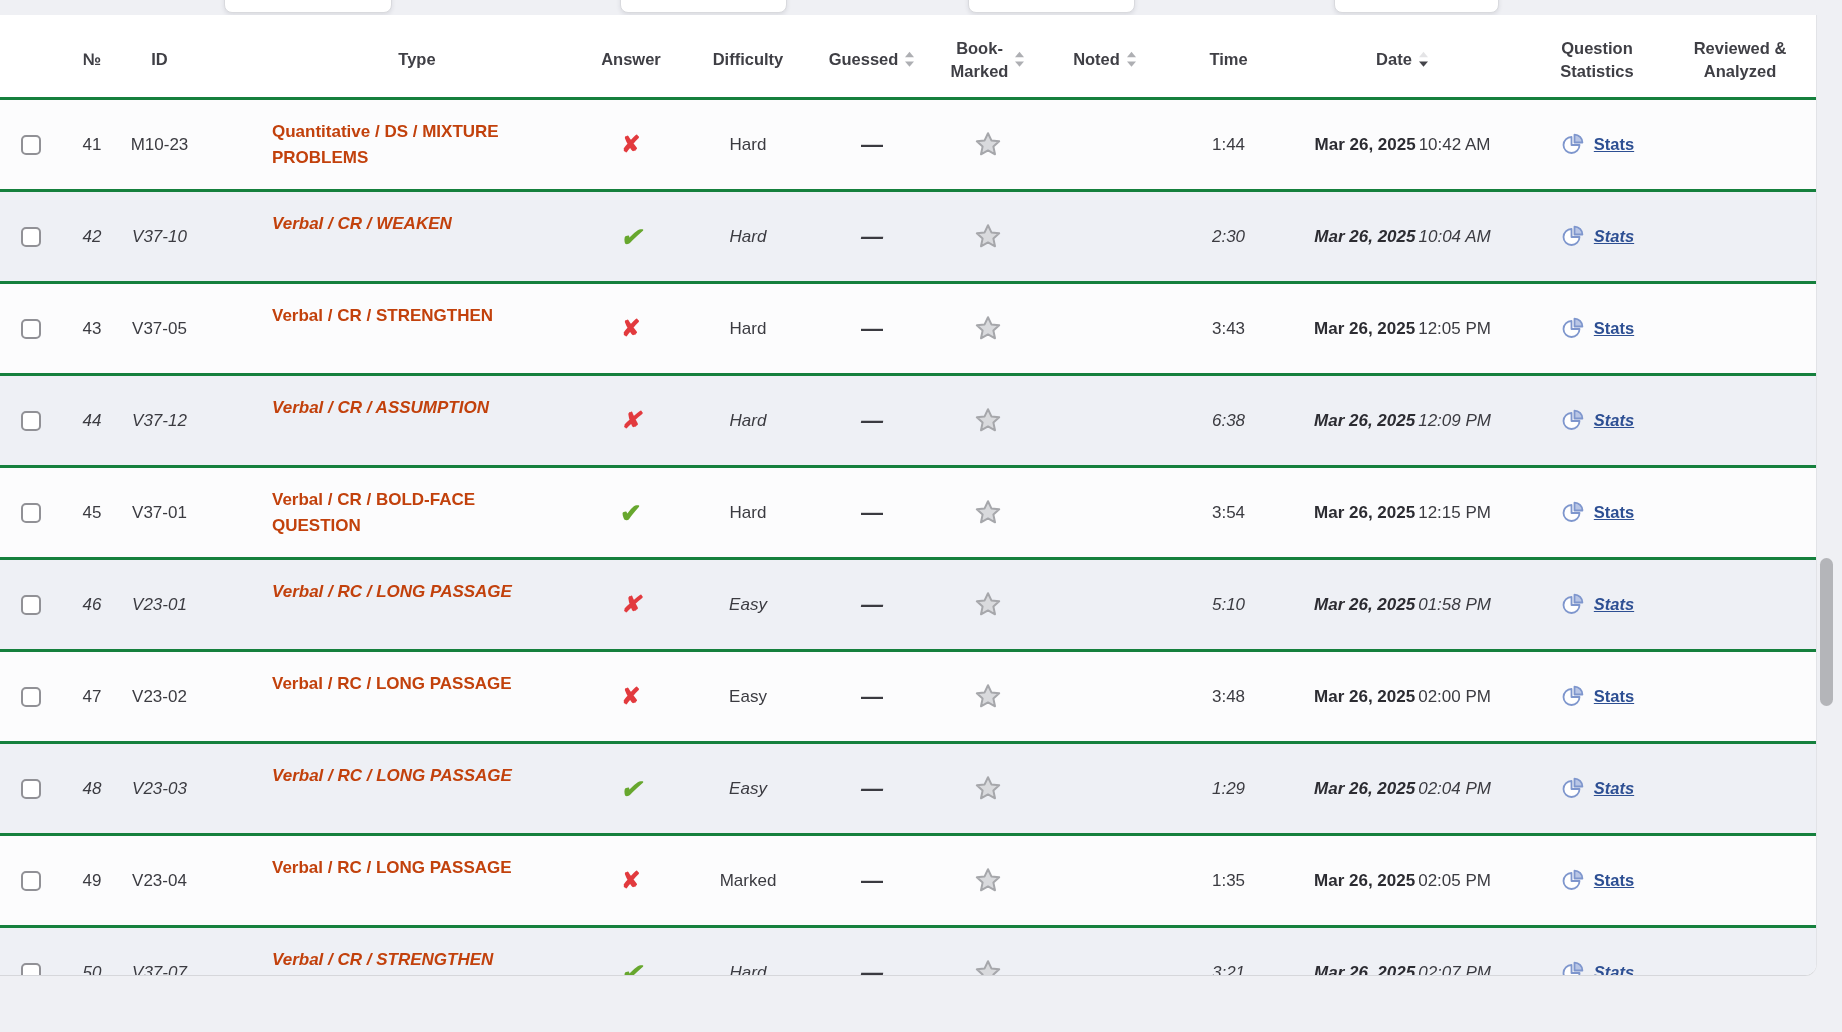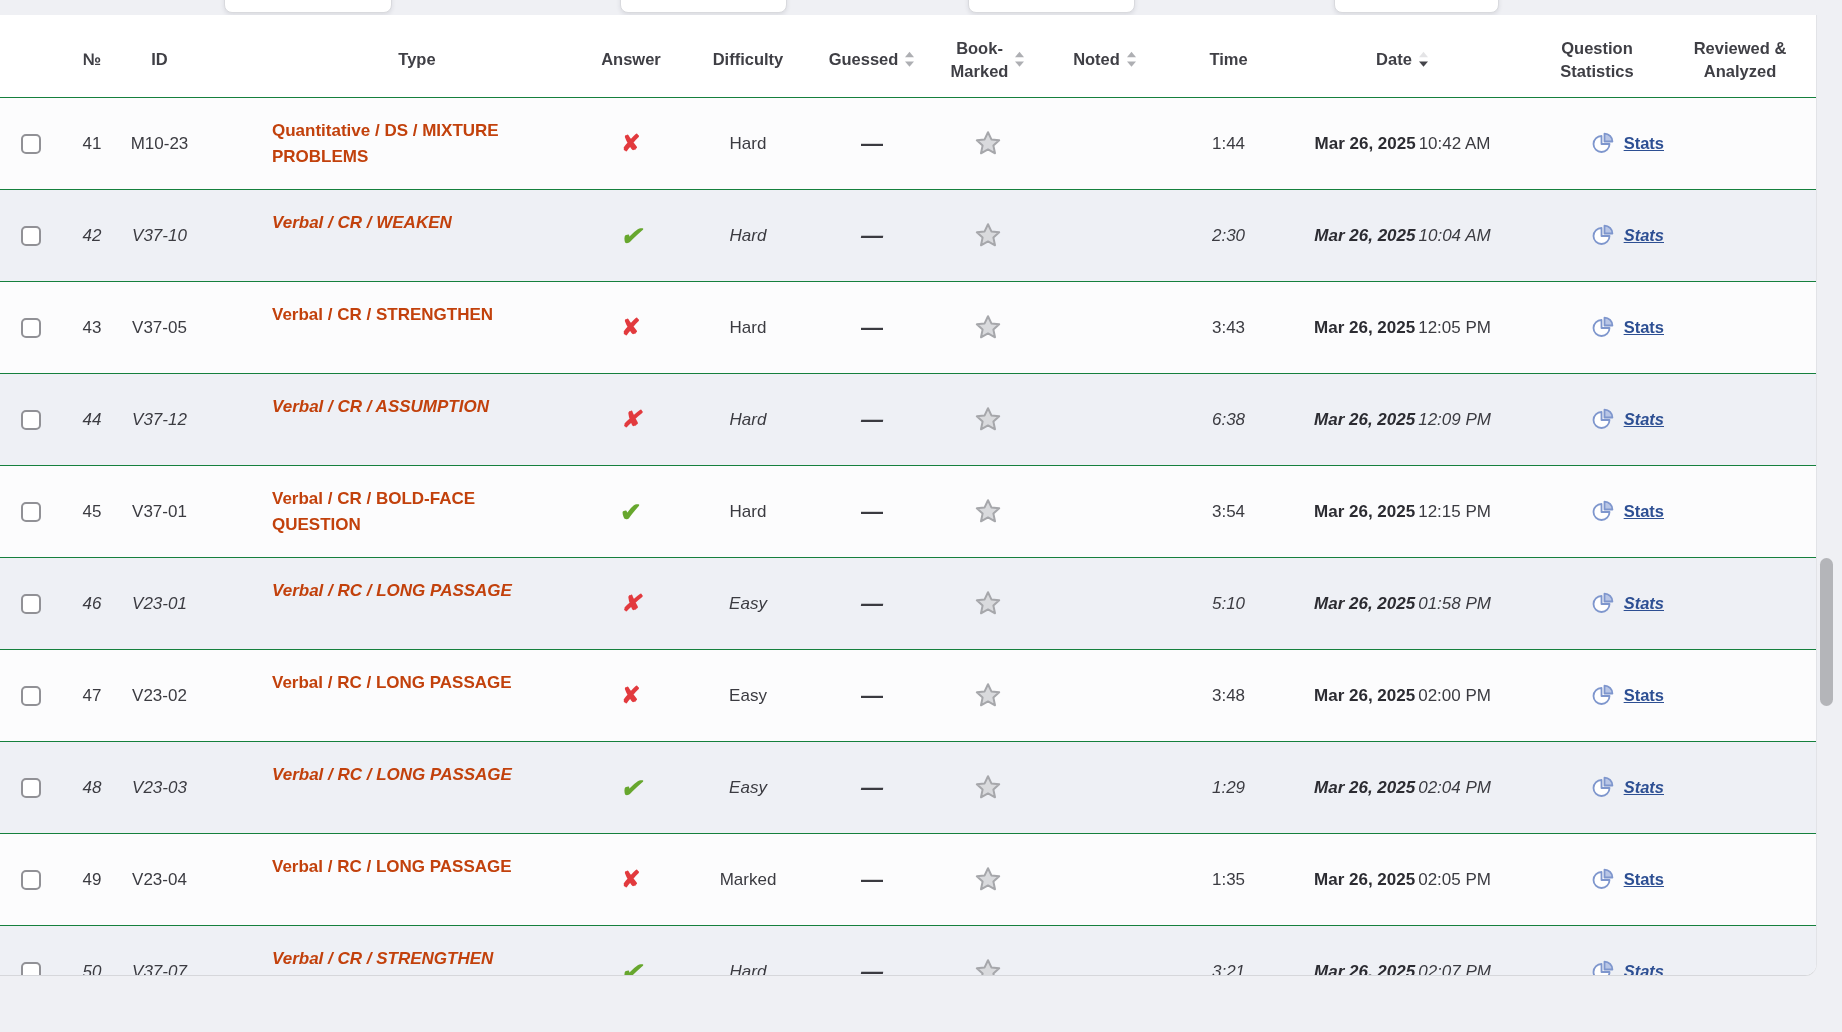--- a/index.html
+++ b/index.html
@@ -31,38 +31,38 @@
   }
   .hcell{
     display:flex;justify-content:center;align-items:center;gap:6px;
     text-align:center;font-size:16.5px;font-weight:600;color:#3f3f45;
     line-height:23px;white-space:pre-line;
   }
   .hcell.col-type{padding-left:75px;}
   .sort-icon{display:inline-flex;flex:0 0 auto;}
   .row{
     display:grid;grid-template-columns:var(--cols);height:92px;
-    box-sizing:border-box;border-top:1px solid #15803d;
+    box-sizing:border-box;border-top:3px solid #15803d;
     background:#fcfcfd;align-items:center;font-size:17px;color:#3b3b41;
   }
   .row.alt{background:#eef0f5;font-style:italic;}
   .cell{display:flex;justify-content:center;align-items:center;text-align:center;}
   .c-check{justify-content:flex-start;padding-left:21px;}
   .checkbox{width:20px;height:20px;border:2px solid #919196;border-radius:5px;background:#fff;display:block;box-sizing:border-box;cursor:pointer;}
   .c-type{justify-content:flex-start;padding-left:75px;text-align:left;}
   .type-text{min-height:52px;line-height:26px;font-weight:700;color:#c2410c;font-size:17px;}
   .mark{font-weight:700;line-height:1;}
   .mark.incorrect{color:#e23a3e;font-size:23px;}
   .mark.correct{color:#67a72e;font-size:26px;}
   .c-guessed{font-size:22px;font-weight:600;color:#3a3a40;}
   .star{display:inline-flex;cursor:pointer;}
   .c-date{gap:3px;}
   .date-line1{font-weight:700;color:#2c2c32;font-size:17px;line-height:25px;}
   .date-line2{font-size:17px;line-height:25px;color:#3b3b41;}
-  .c-stats{gap:9px;justify-content:flex-end;}
+  .c-stats{gap:9px;}
   .pie{display:inline-flex;}
   .stats-link{color:#2d4f93;font-weight:700;font-size:16.5px;text-decoration:underline;cursor:pointer;}
   
   .scroll-thumb{
     position:absolute;left:1820px;top:558px;width:13px;height:148px;
     border-radius:7px;background:#b4b5b9;cursor:pointer;
   }
 </style>
 </head>
 <body>

